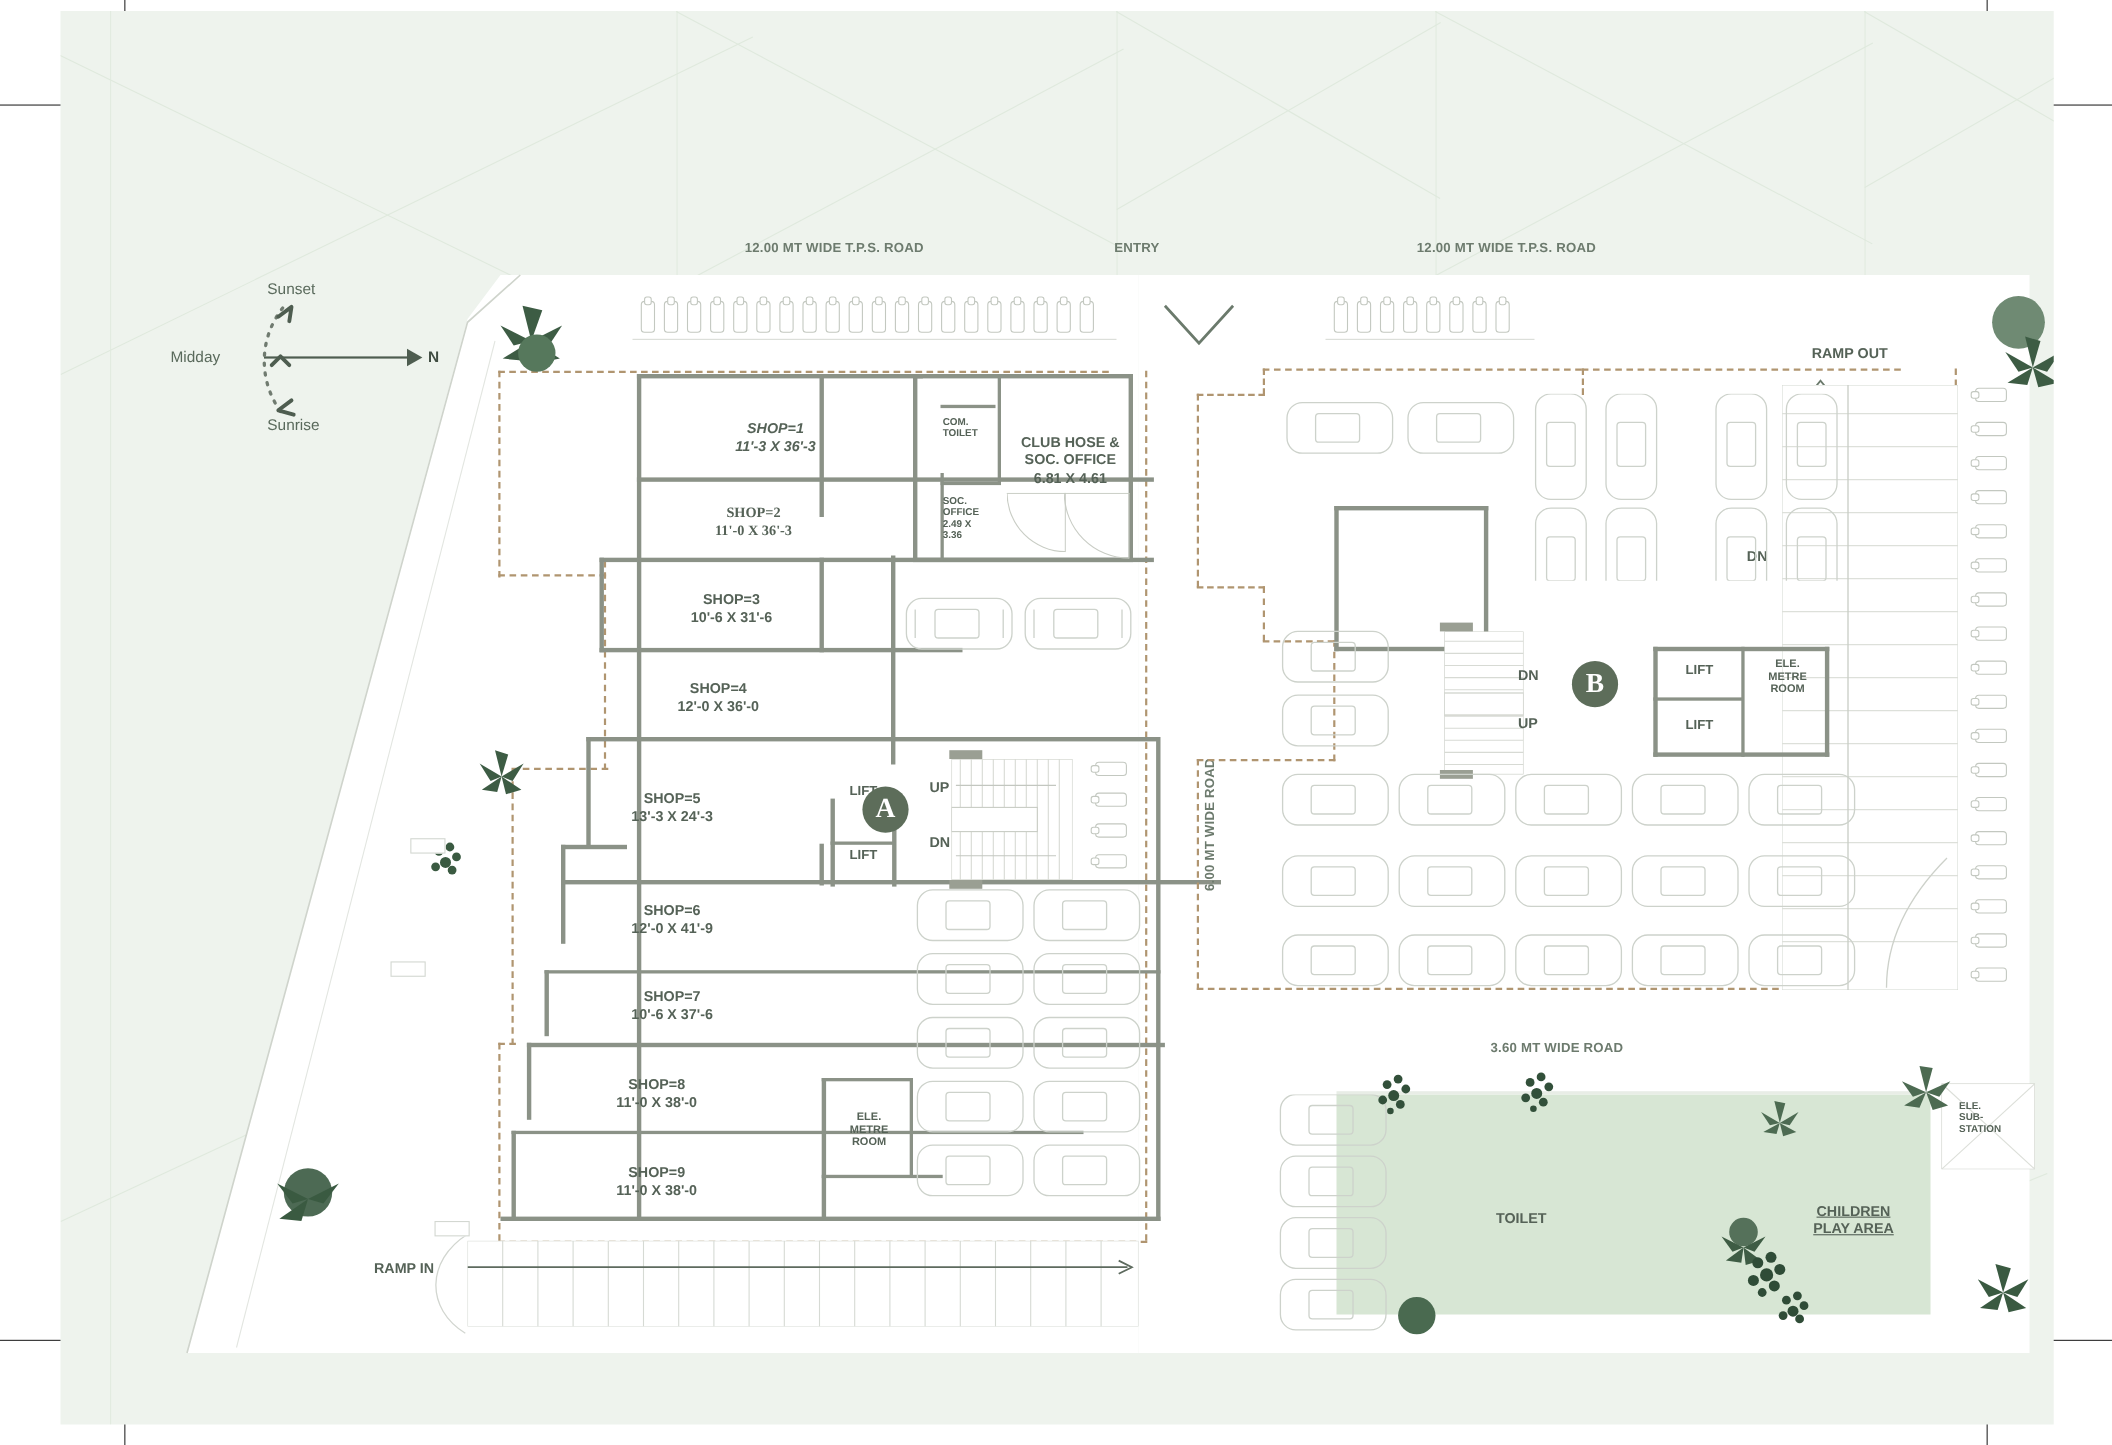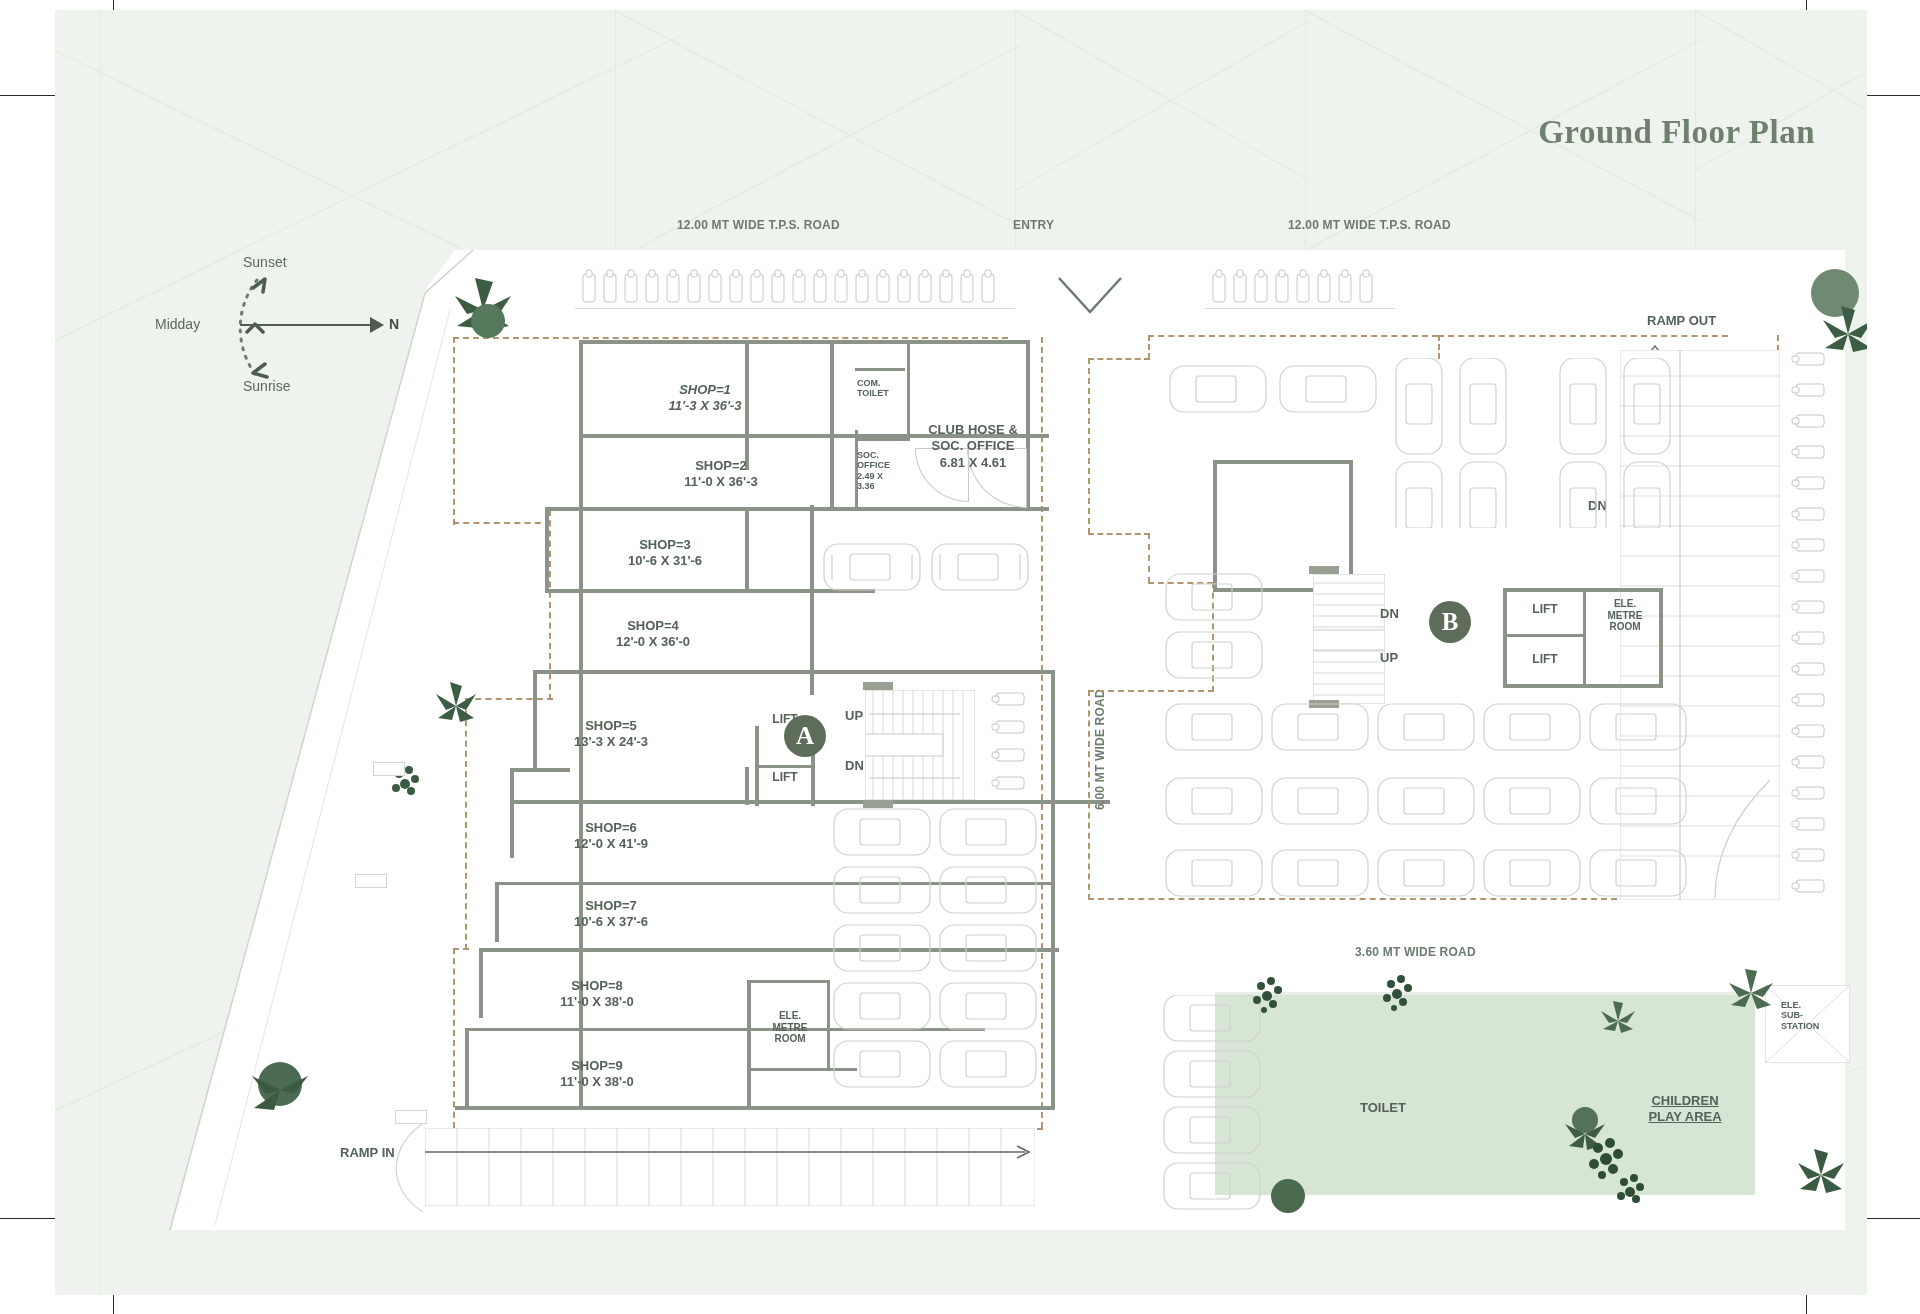--- a/index.html
+++ b/index.html
@@ -108,21 +108,20 @@
     <div class="diag" style="left:960px;top:0px;width:340px;transform:rotate(30deg);"></div>
     <div class="diag" style="left:960px;top:180px;width:340px;transform:rotate(-30deg);"></div>
     <div class="diag" style="left:1250px;top:0px;width:450px;transform:rotate(28deg);"></div>
     <div class="diag" style="left:1250px;top:240px;width:450px;transform:rotate(-28deg);"></div>
     <div class="diag" style="left:1640px;top:0px;width:260px;transform:rotate(30deg);"></div>
     <div class="diag" style="left:1640px;top:160px;width:260px;transform:rotate(-30deg);"></div>
     <div class="diag" style="left:0px;top:1100px;width:400px;transform:rotate(-25deg);"></div>
     <div class="diag" style="left:1500px;top:1180px;width:330px;transform:rotate(-22deg);"></div>
 
 
-    <div id="title">Ground Floor Plan</div>
 
     <div id="compass">
       <div class="lbl" style="left:0px;top:70px;">Midday</div>
       <div class="lbl" style="left:88px;top:8px;">Sunset</div>
       <div class="lbl" style="left:88px;top:132px;">Sunrise</div>
       <div class="axis"></div>
       <div class="nhead"></div>
       <div class="lbl" style="left:234px;top:70px;font-weight:bold;color:#3f4c41;">N</div>
       <svg style="position:absolute;left:78px;top:18px;" width="90" height="125">
         <path d="M22 110 C2 82 2 44 24 16" stroke="#707b70" stroke-width="3" fill="none" stroke-dasharray="2 7" stroke-linecap="round"></path>
@@ -486,21 +485,21 @@
       </div>
       <div class="ptxt" style="left:285px;top:1135px;font-size:13px;text-align:center;">RAMP IN</div>
       <svg style="position:absolute;left:318px;top:1110px;" width="56" height="96">
         <path d="M52 2 C14 26 14 70 50 92" fill="none" stroke="#d2d6d0" stroke-width="1.2"></path>
       </svg>
 
       <div class="ptxt" style="left:560px;top:372px;width:180px;font-style:italic;">
         <div>SHOP=1</div>
         <div>11'-3 X 36'-3</div>
       </div>
-      <div class="ptxt" style="left:576px;top:448px;width:180px;">
+      <div class="ptxt" style="left:540px;top:448px;width:180px;font-family:Liberation Serif, serif;">
         <div>SHOP=2</div>
         <div>11'-0 X 36'-3</div>
       </div>
       <div class="ptxt" style="left:520px;top:527px;width:180px;">
         <div>SHOP=3</div>
         <div>10'-6 X 31'-6</div>
       </div>
       <div class="ptxt" style="left:508px;top:608px;width:180px;">
         <div>SHOP=4</div>
         <div>12'-0 X 36'-0</div>
@@ -519,21 +518,21 @@
       </div>
       <div class="ptxt" style="left:452px;top:968px;width:180px;">
         <div>SHOP=8</div>
         <div>11'-0 X 38'-0</div>
       </div>
       <div class="ptxt" style="left:452px;top:1048px;width:180px;">
         <div>SHOP=9</div>
         <div>11'-0 X 38'-0</div>
       </div>
 
-      <div class="ptxt" style="left:858px;top:412px;width:120px;">
+      <div class="ptxt" style="left:858px;top:384px;width:120px;">
         <div>CLUB HOSE &amp;</div>
         <div>SOC. OFFICE</div>
         <div>6.81 X 4.61</div>
       </div>
       <div class="ptxt xs" style="left:802px;top:368px;width:42px;text-align:left;">
         <div>COM.</div>
         <div>TOILET</div>
       </div>
       <div class="ptxt xs" style="left:802px;top:440px;width:44px;text-align:left;">
         <div>SOC.</div>

